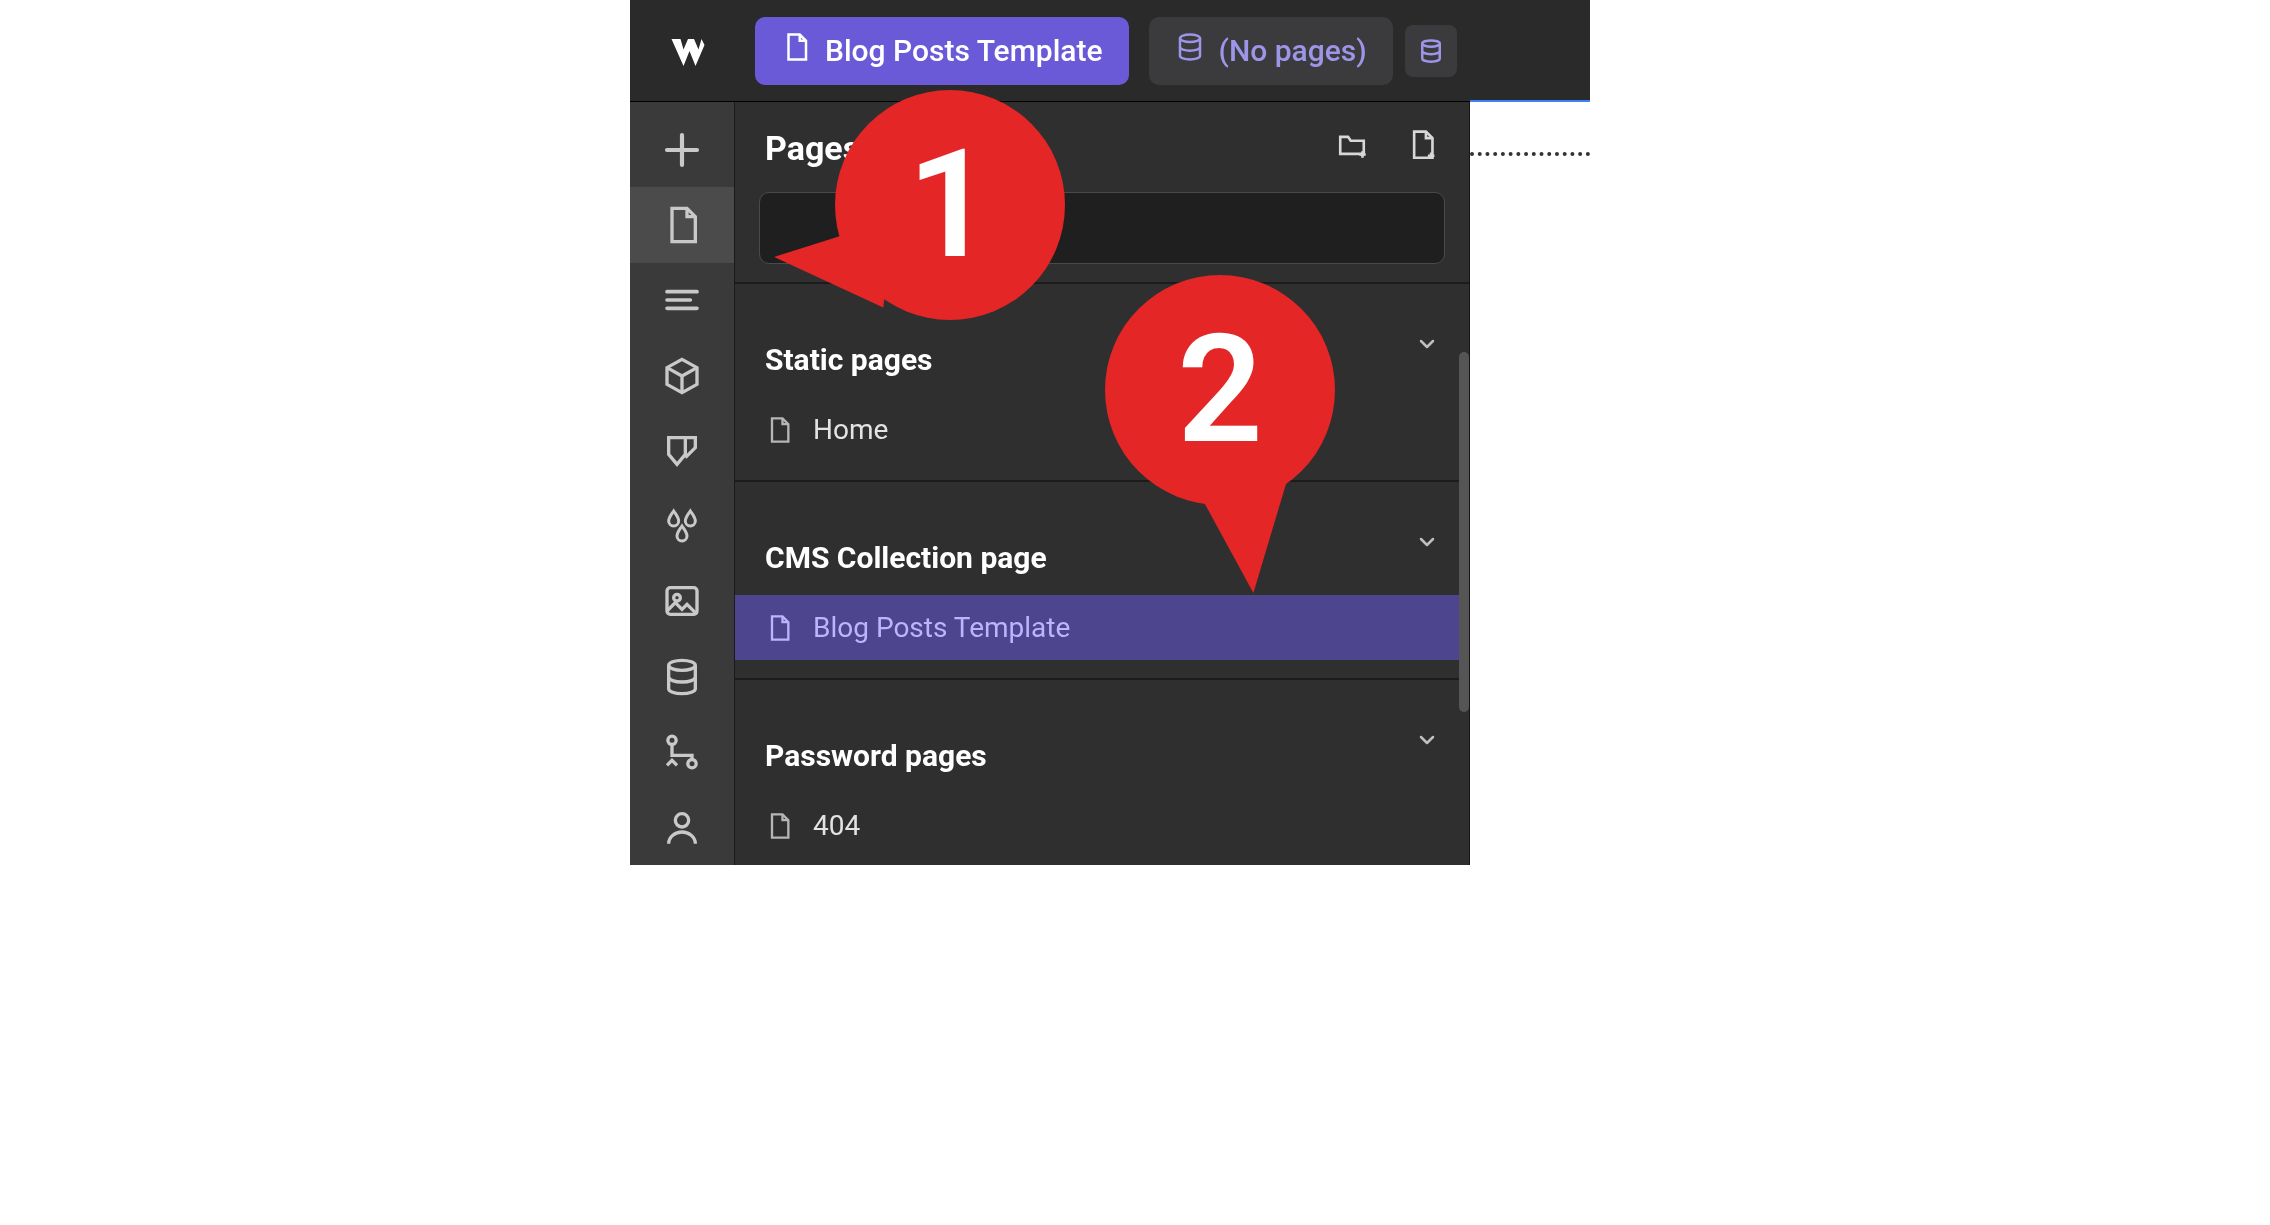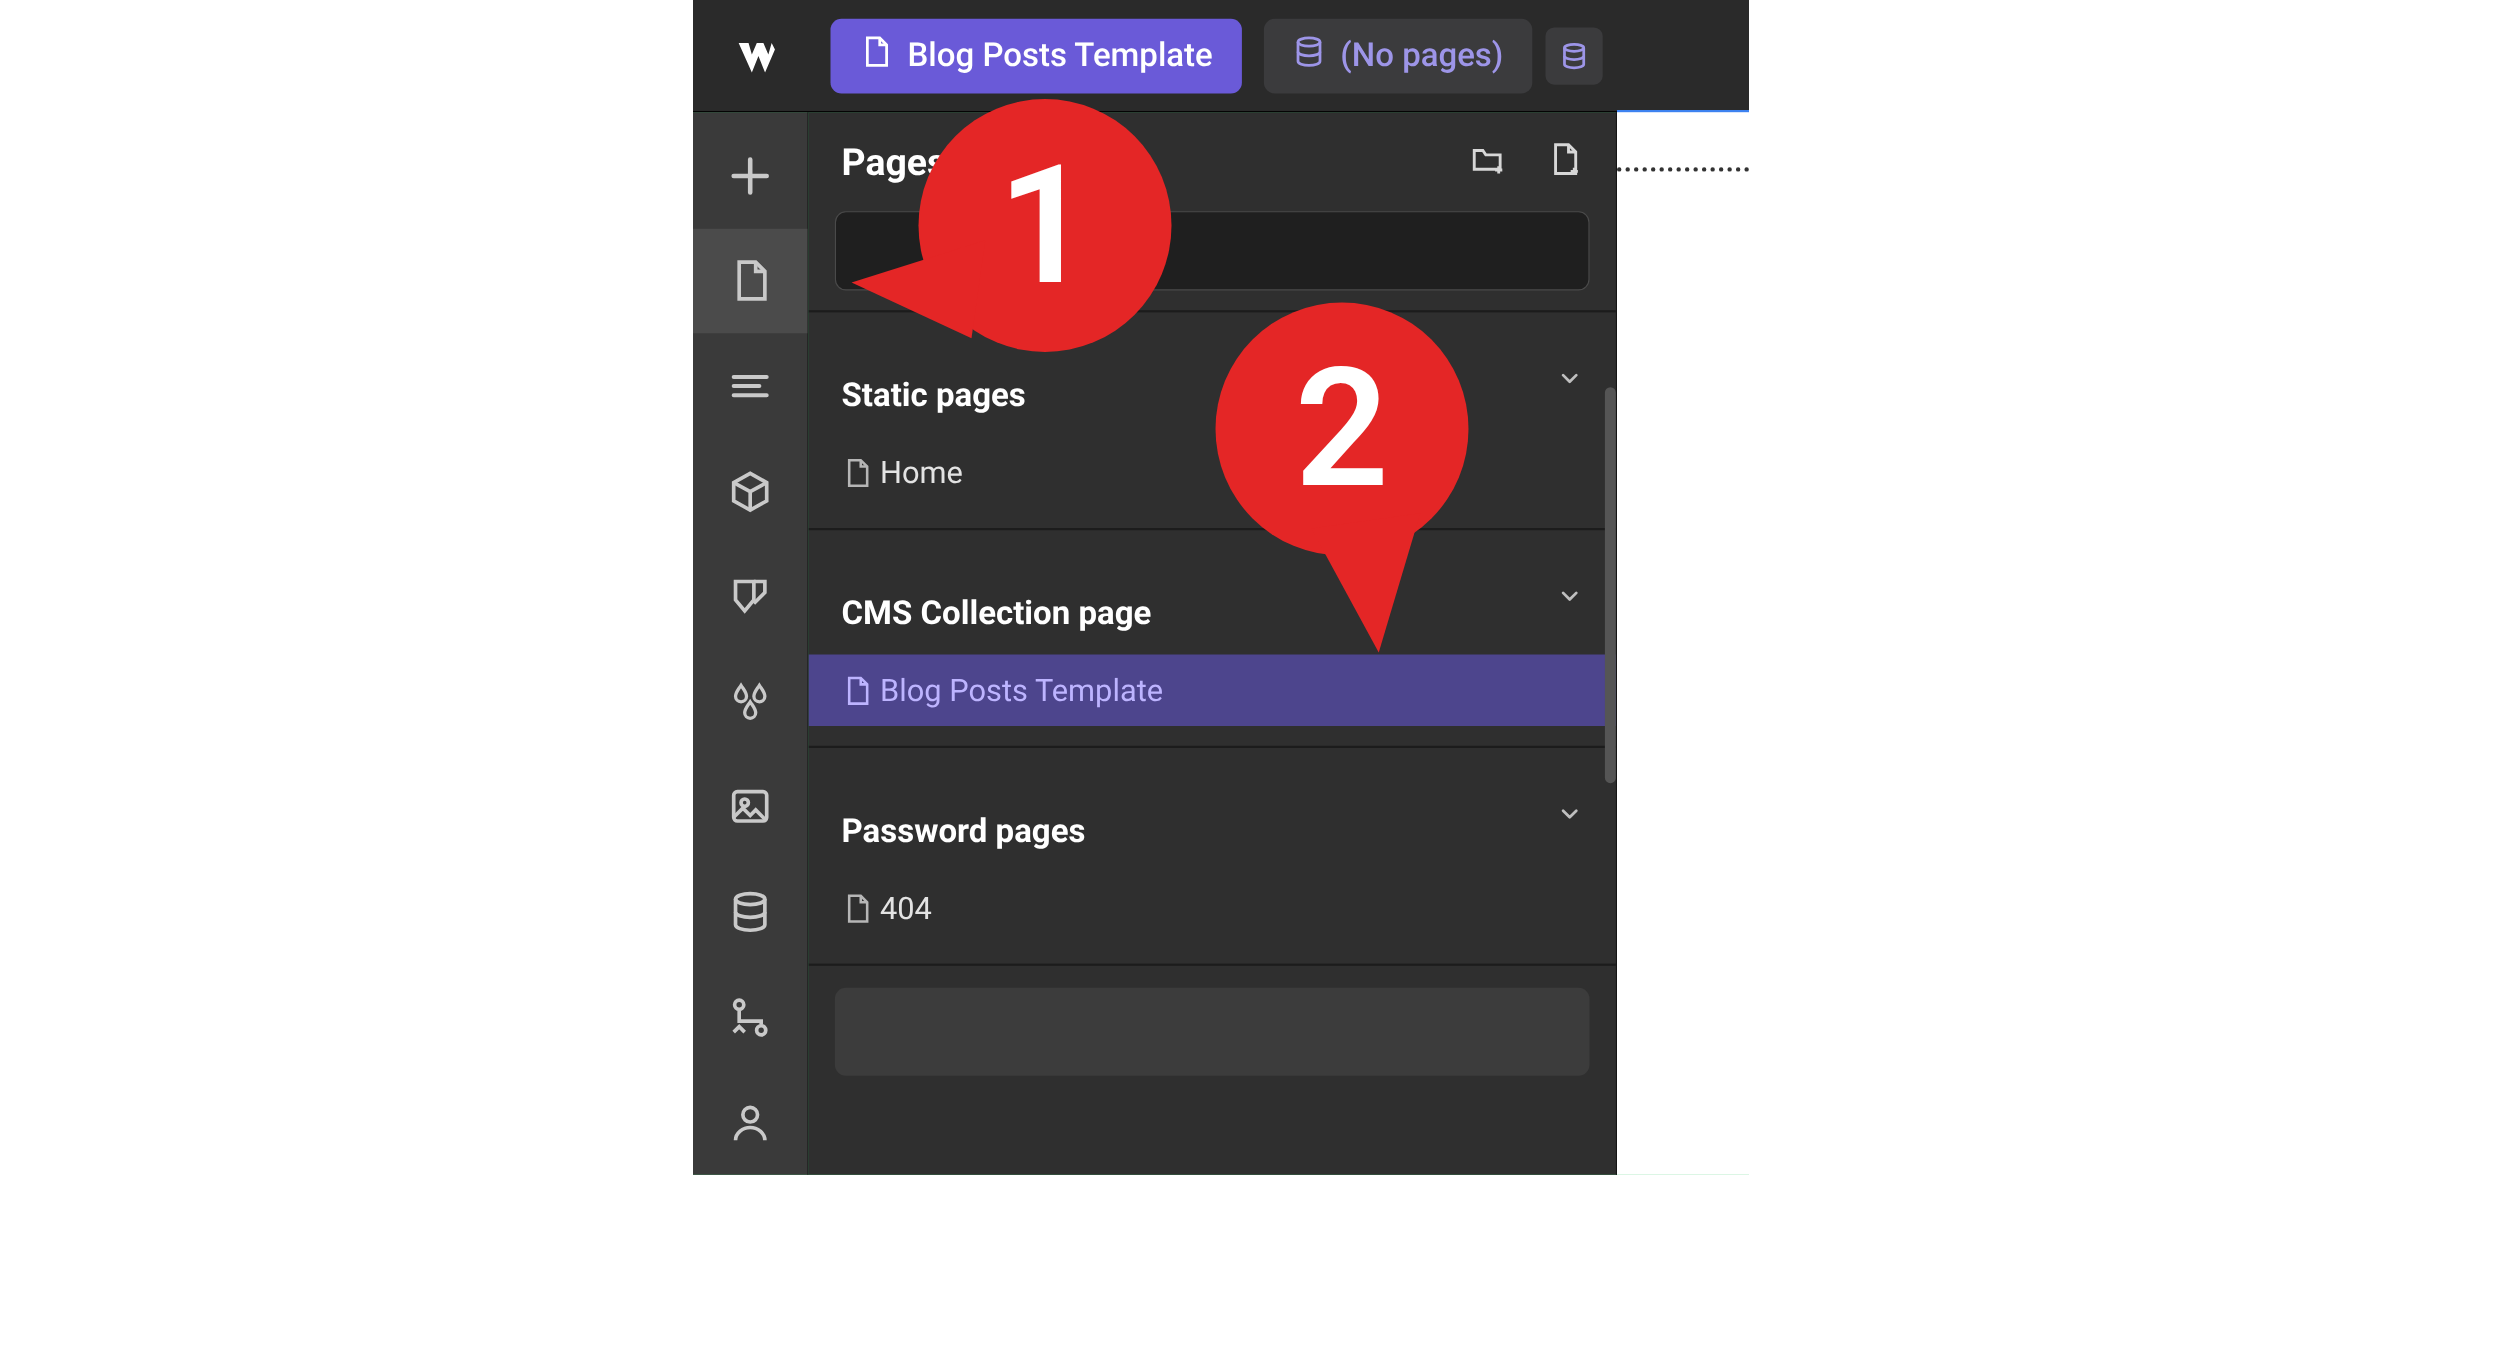--- a/index.html
+++ b/index.html
@@ -4,22 +4,22 @@
 <style>
   * { margin: 0; padding: 0; box-sizing: border-box; font-family: -apple-system, BlinkMacSystemFont, "Segoe UI", Roboto, Helvetica, Arial, sans-serif; }
   html, body { width: 2270px; height: 1225px; background: #ffffff; overflow: hidden; }
 
   
   .shot {
     position: absolute;
     left: 630px;
     top: 0;
     width: 960px;     
-    height: 1068px;
-    background: #22c55e;
+    height: 865px;
+    background: #f97316;
   }
 
   
   .topbar {
     position: absolute;
     left: 0; top: 0;
     width: 960px;
     height: 102px;
     background: #2a2a2a;
     display: flex;
@@ -154,21 +154,21 @@
     font-weight: 700;
     color: #ffffff;
     margin-top: 28px;
   }
   .section-header .chev { color: #bfbfbf; }
   .section-header .chev svg { width: 24px; height: 24px; }
 
   .page-row {
     display: flex;
     align-items: center;
-    gap: 7px;
+    gap: 20px;
     padding: 16px 30px;
     font-size: 28px;
     color: #e3e3e3;
   }
   .page-row svg { width: 28px; height: 28px; flex: none; color: #b6b6b6; }
   .page-row.selected {
     background: #4d458d;
     color: #bdb4ff;
   }
   .page-row.selected svg { color: #bdb4ff; }

